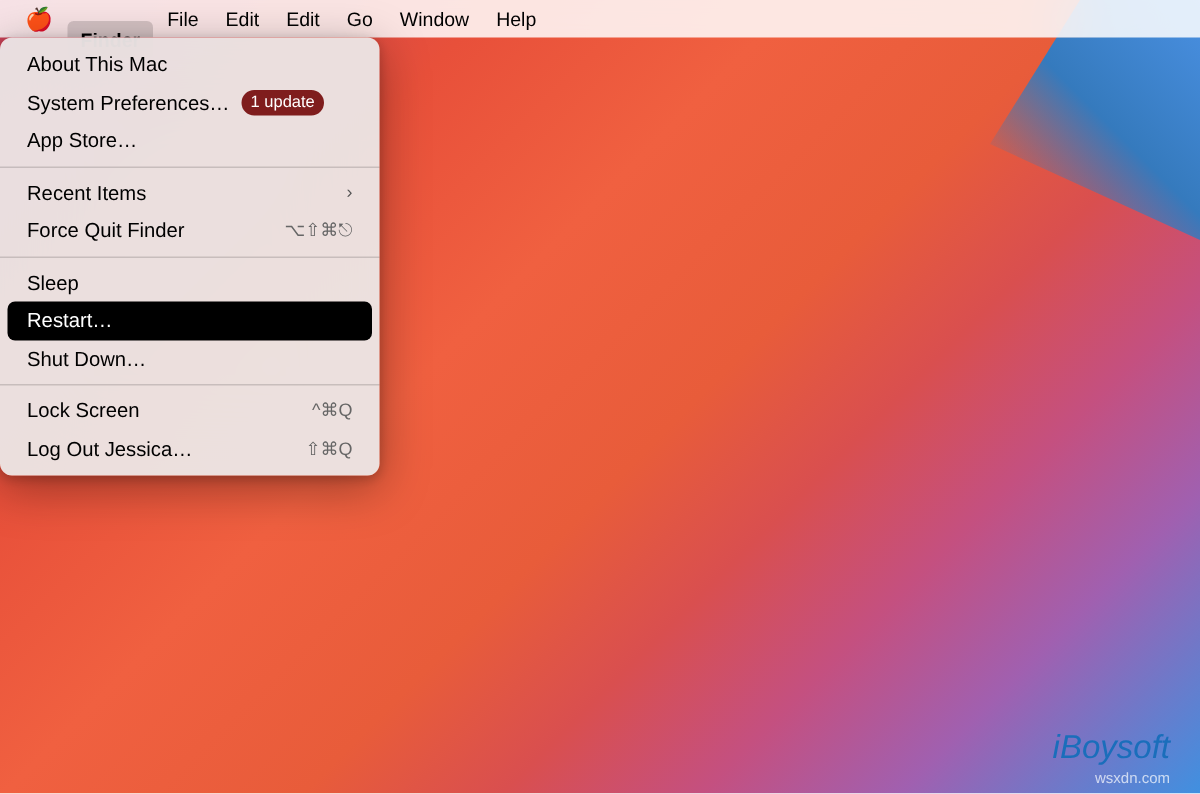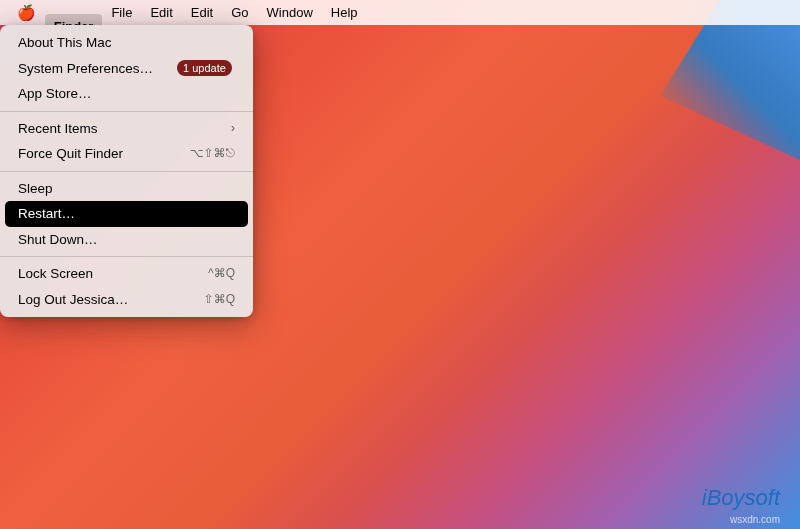--- a/index.html
+++ b/index.html
@@ -139,22 +139,21 @@
     }
 
     .menu-divider {
       height: 1px;
       background: rgba(0,0,0,0.15);
       margin: 4px 0;
     }
 
     .menu-item-left {
       display: flex;
-      align-items: center;
-      gap: 16px;
+      gap: 0;
     }
 
     
     .watermark {
       position: absolute;
       bottom: 18px;
       right: 20px;
       font-size: 22px;
       font-weight: 400;
       font-style: italic;

